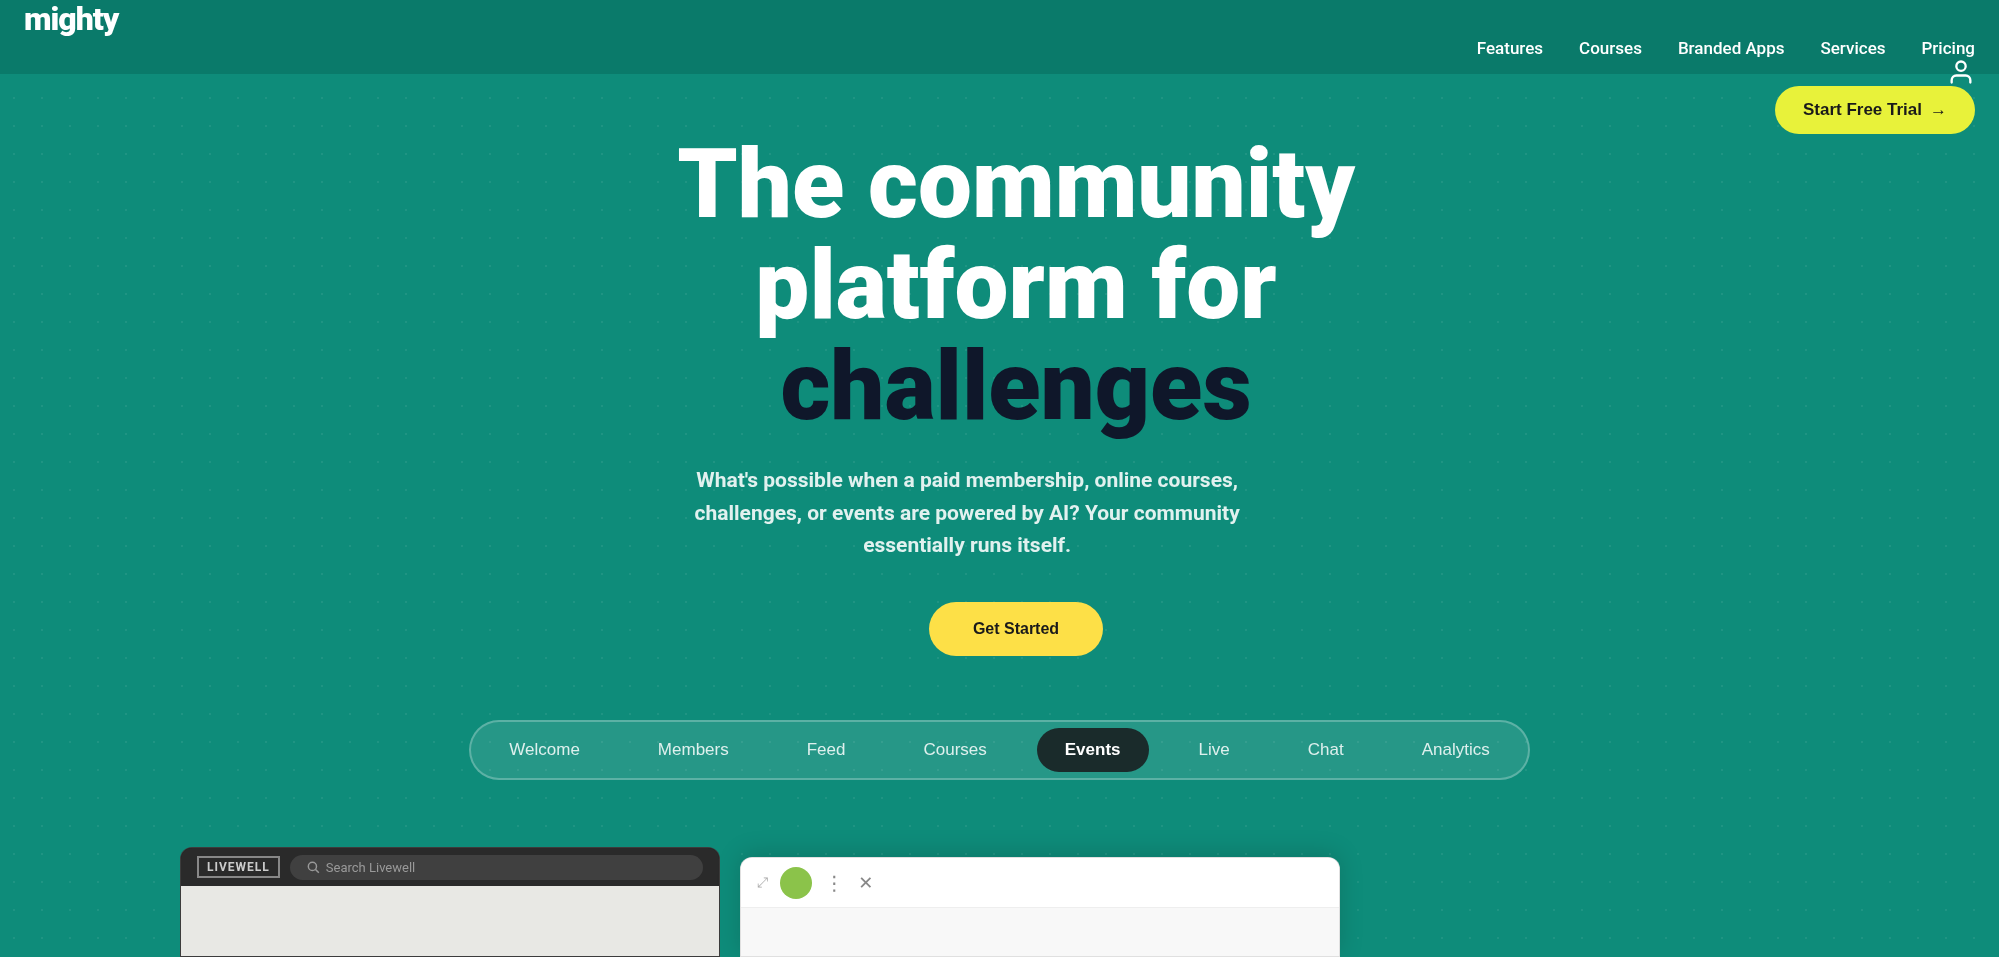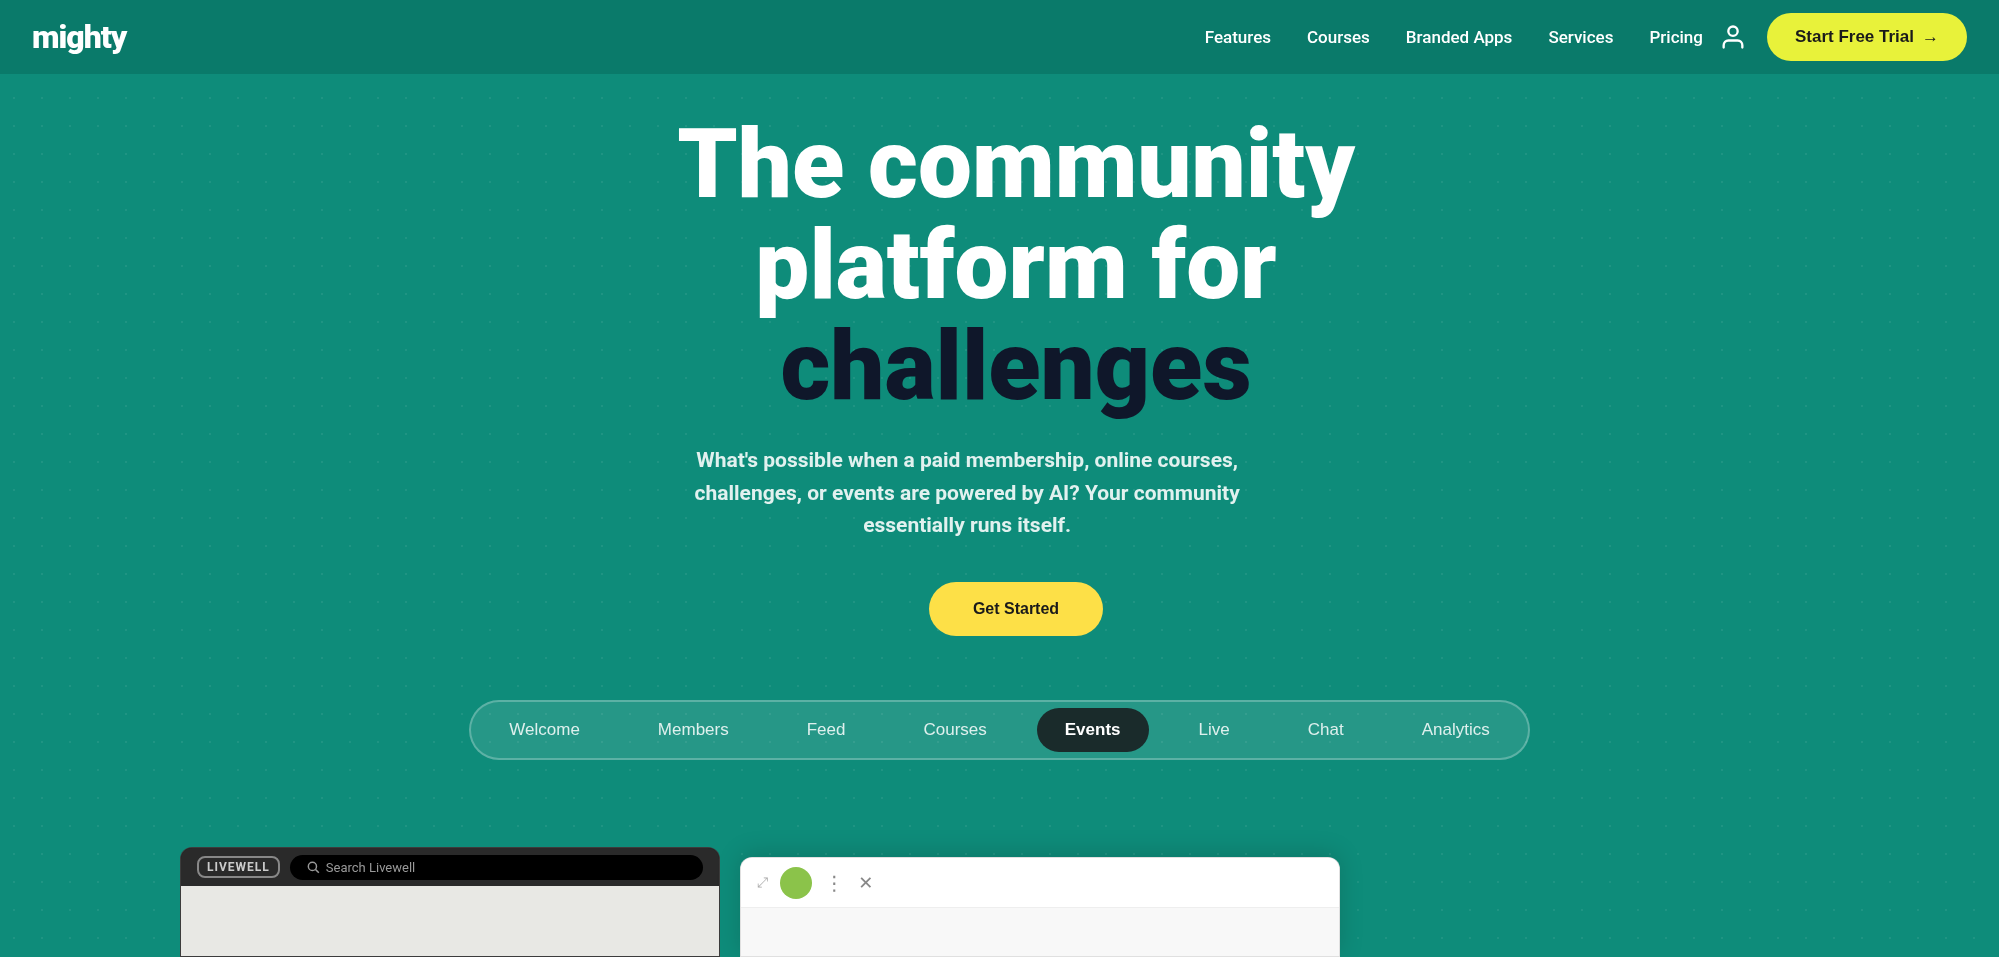--- a/index.html
+++ b/index.html
@@ -11,23 +11,24 @@
       min-height: 957px;
     }
 
     
     nav {
       position: fixed;
       top: 0; left: 0; right: 0;
       height: 74px;
       background: #0a7a6a;
       display: flex;
-      align-items: center;
-      padding: 0 32px;
+      align-items: flex-end;
+      padding: 0 24px;
       z-index: 100;
+      flex-direction: column;
     }
 
     .nav-logo {
       font-size: 32px;
       font-weight: 900;
       color: #fff;
       letter-spacing: -1px;
       margin-right: auto;
     }
 
@@ -88,21 +89,21 @@
       content: '';
       position: absolute;
       inset: 0;
       background-image: radial-gradient(circle, rgba(255,255,255,0.07) 1px, transparent 1px);
       background-size: 28px 28px;
       pointer-events: none;
     }
 
     .hero-content {
       text-align: center;
-      padding-top: 40px;
+      padding-top: 60px;
       z-index: 1;
       position: relative;
       margin-left: 33px;
     }
 
     .hero-title {
       font-size: 96px;
       font-weight: 900;
       color: #fff;
       line-height: 1.05;
@@ -203,33 +204,33 @@
       display: flex;
       align-items: center;
       padding: 0 16px;
       gap: 10px;
       flex-shrink: 0;
     }
 
     .browser-logo-badge {
       background: transparent;
       border: 2px solid #888;
-      border-radius: 8px;
+      border-radius: 0;
       padding: 2px 8px;
       font-size: 12px;
       font-weight: 700;
       color: #ccc;
       letter-spacing: 1px;
     }
 
     .browser-search {
       display: flex;
       align-items: center;
       gap: 6px;
-      background: #000000;
+      background: #404040;
       border-radius: 20px;
       padding: 5px 16px;
       flex: 1;
     }
 
     .browser-search span {
       font-size: 13px;
       color: #999;
     }
 

